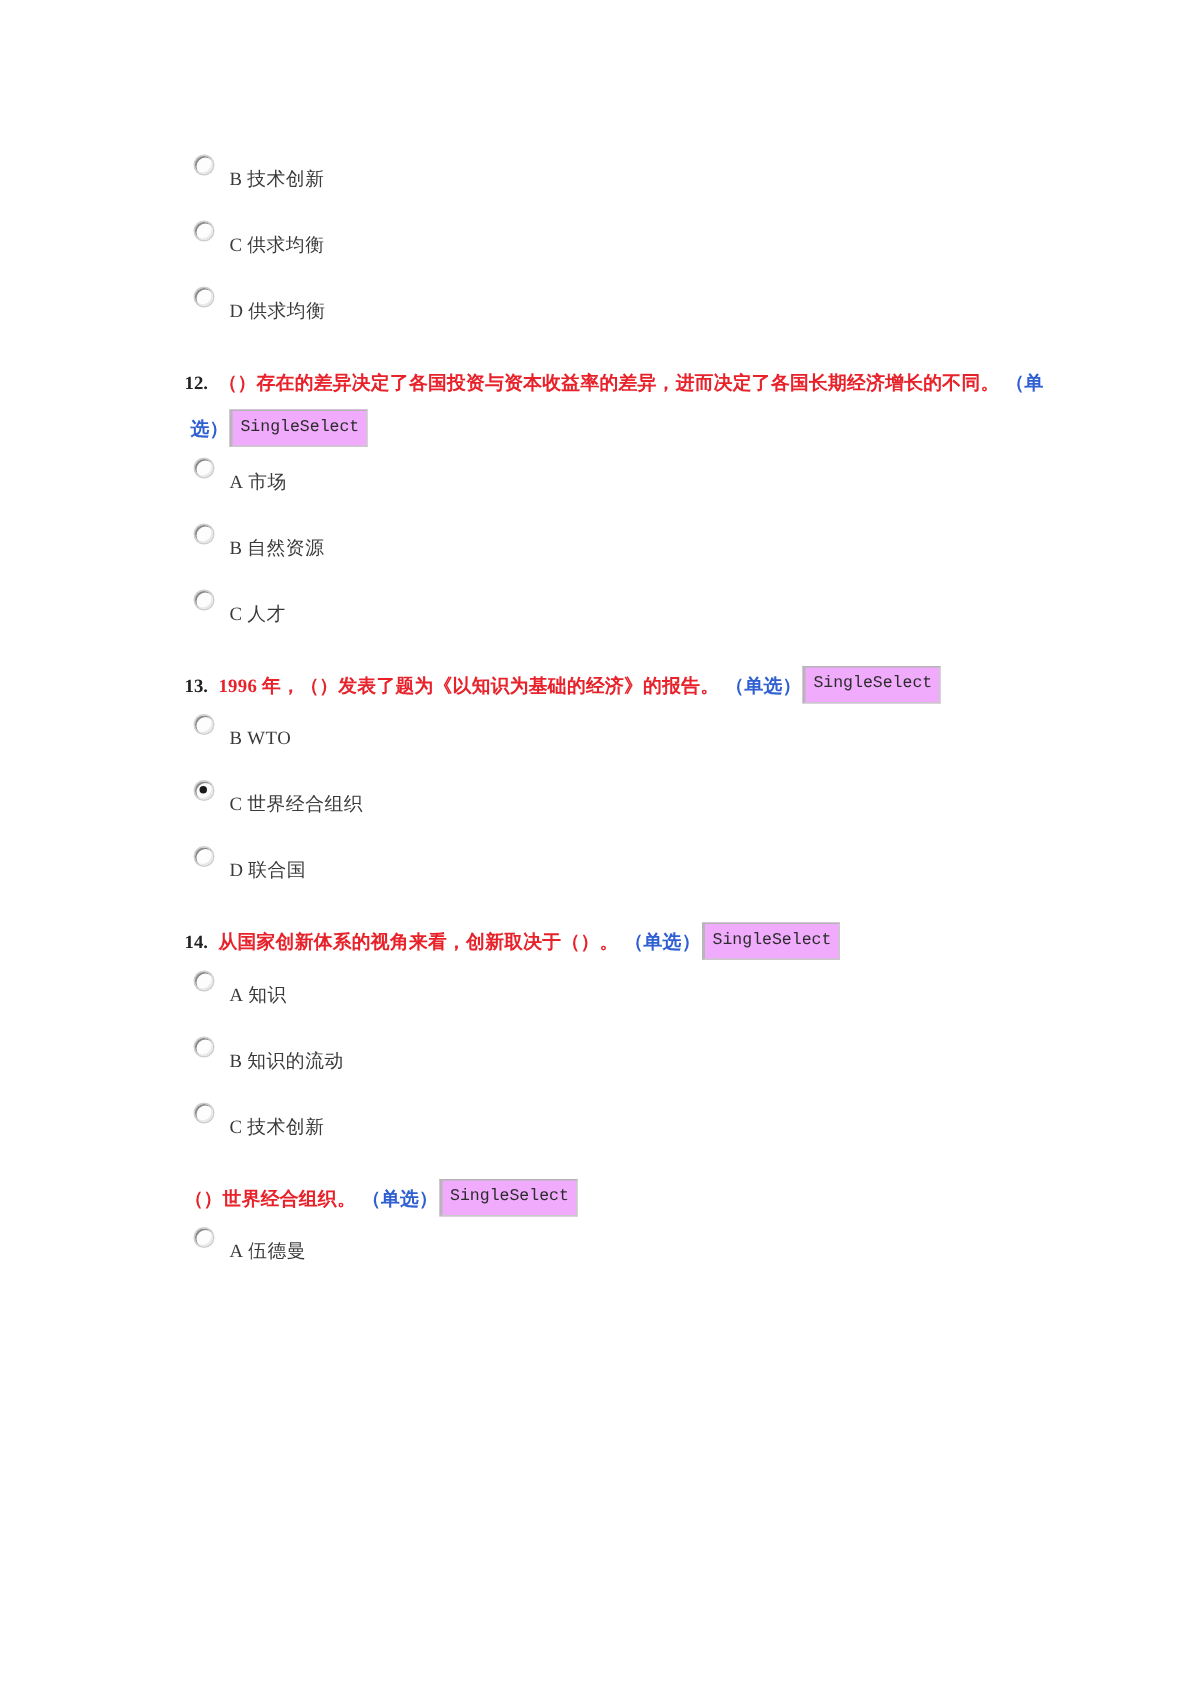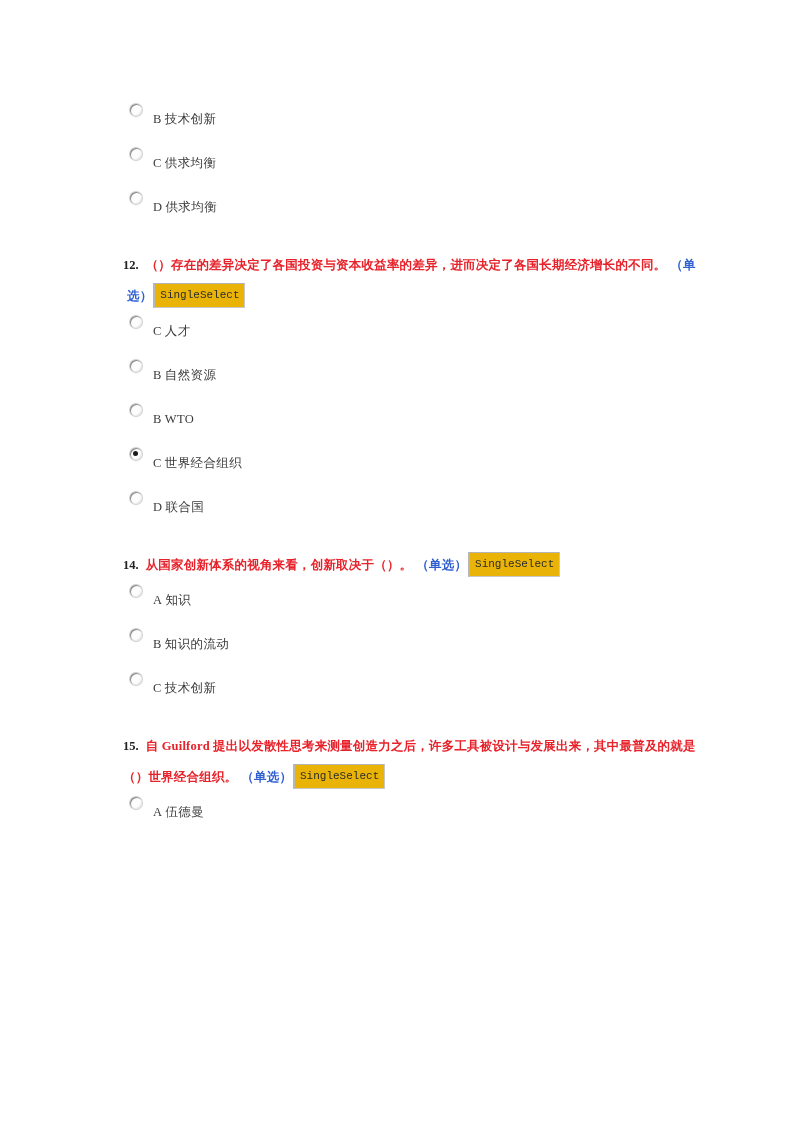--- a/index.html
+++ b/index.html
@@ -77,21 +77,21 @@
     line-height: 1;
   }
   .option-label .tag {
     font-family: "Liberation Serif", serif;
     margin-right: 3px;
   }
 
   
   .question {
     position: relative;
-    margin-top: 18px;
+    margin-top: 8px;
   }
 
   .q-line {
     position: relative;
     min-height: 31px;
     line-height: 31px;
     white-space: nowrap;
     font-size: 12.5px;
   }
 
@@ -122,21 +122,21 @@
   
   .single-select {
     display: inline-block;
     vertical-align: middle;
     position: relative;
     top: -2px;
     margin-left: 1px;
     width: 92px;
     height: 25px;
     line-height: 23px;
-    background: #eab308;
+    background: #f0abfc;
     border: 1px solid #c9c9c9;
     border-left: 2px solid #b7b7b7;
     border-top: 1px solid #b4b4b4;
     box-sizing: border-box;
     font-family: "Liberation Mono", "DejaVu Sans Mono", monospace;
     font-size: 11px;
     color: #2c2c2c;
     text-align: center;
     letter-spacing: 0;
     white-space: nowrap;
@@ -168,28 +168,37 @@
       <div class="q-line">
         <span class="q-num">12.</span><span class="q-text">（）存在的差异决定了各国投资与资本收益率的差异，进而决定了各国长期经济增长的不同。</span><span class="q-type">（单</span>
       </div>
       <div class="q-line">
         <span class="q-type">选）</span><span class="single-select">SingleSelect</span>
       </div>
     </div>
     <div>
       <div class="option">
         <span class="radio"></span>
+        <span class="option-label"><span class="tag">A</span><span>市场</span></span>
+      </div>
+      <div class="option">
+        <span class="radio"></span>
+        <span class="option-label"><span class="tag">B</span><span>自然资源</span></span>
+      </div>
+      <div class="option">
+        <span class="radio"></span>
         <span class="option-label"><span class="tag">C</span><span>人才</span></span>
       </div>
-      <div class="option">
-        <span class="radio"></span>
-        <span class="option-label"><span class="tag">B</span><span>自然资源</span></span>
-      </div>
-    </div>
-
+    </div>
+
+    <div class="question">
+      <div class="q-line">
+        <span class="q-num">13.</span><span class="q-text">1996 年，（）发表了题为《以知识为基础的经济》的报告。</span><span class="q-type">（单选）</span><span class="single-select">SingleSelect</span>
+      </div>
+    </div>
     <div>
       <div class="option">
         <span class="radio"></span>
         <span class="option-label"><span class="tag">B</span><span>WTO</span></span>
       </div>
       <div class="option">
         <span class="radio checked"></span>
         <span class="option-label"><span class="tag">C</span><span>世界经合组织</span></span>
       </div>
       <div class="option">
@@ -213,23 +222,20 @@
         <span class="option-label"><span class="tag">B</span><span>知识的流动</span></span>
       </div>
       <div class="option">
         <span class="radio"></span>
         <span class="option-label"><span class="tag">C</span><span>技术创新</span></span>
       </div>
     </div>
 
     <div class="question">
       <div class="q-line">
-        <span class="q-num">15.</span><span class="q-text">自 Guilford 提出以发散性思考来测量创造力之后，许多工具被设计与发展出来，其中最普及的就是</span>
-      </div>
-      <div class="q-line">
         <span class="q-text">（）世界经合组织。</span><span class="q-type">（单选）</span><span class="single-select">SingleSelect</span>
       </div>
     </div>
     <div>
       <div class="option">
         <span class="radio"></span>
         <span class="option-label"><span class="tag">A</span><span>伍德曼</span></span>
       </div>
     </div>
 

